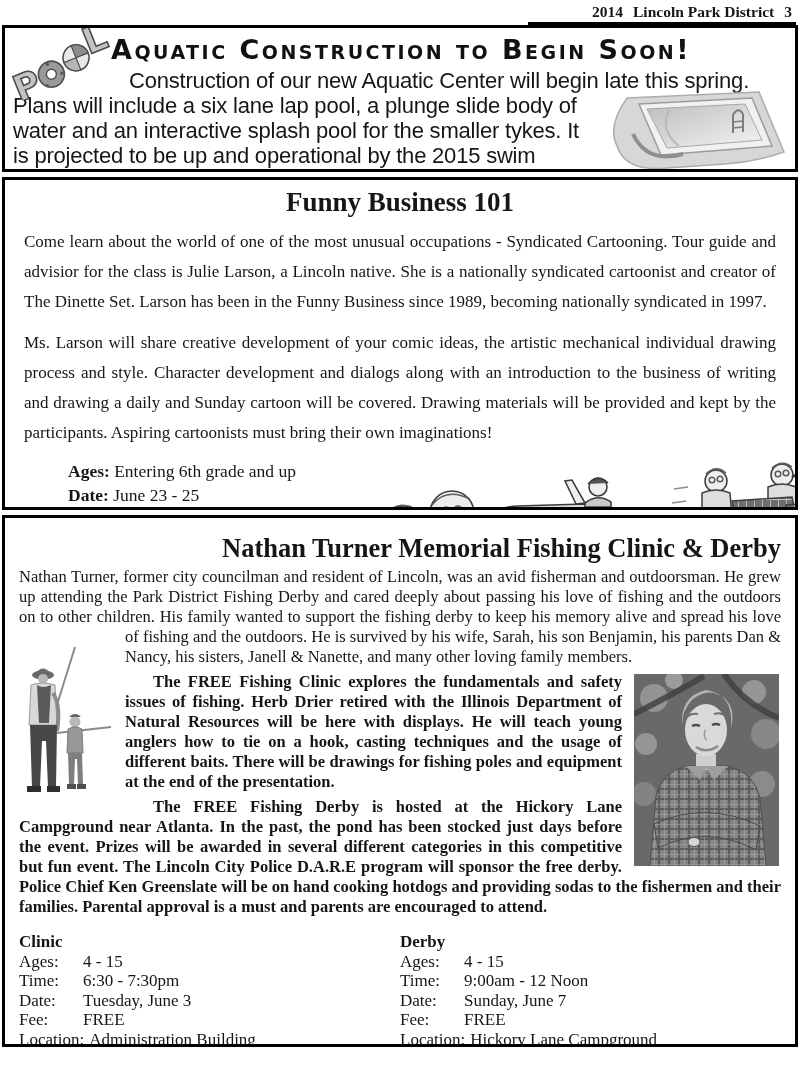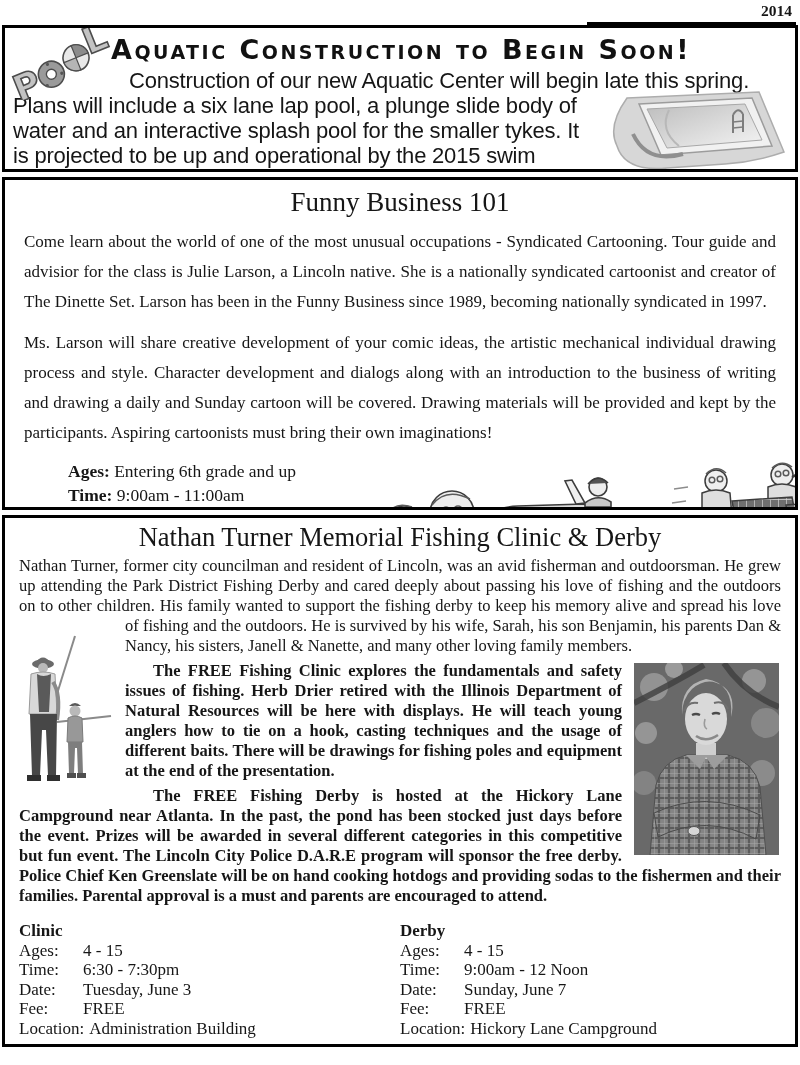--- a/index.html
+++ b/index.html
@@ -1,52 +1,52 @@
 <!DOCTYPE html>
 <html><head>
 <meta charset="utf-8">
 <style>
   * { margin:0; padding:0; box-sizing:border-box; }
   html,body { width:800px; background:#fff; color:#161616; font-family:"Liberation Serif", serif; }
   body { height:1065px; overflow:hidden; }
 
   
   .page-header { height:25px; display:flex; justify-content:flex-end; padding-right:4px; }
-  .page-header-inner { display:flex; align-items:flex-end; gap:18px; padding:2px 4px 1px 64px;
-                       border-bottom:3px solid #000; font-weight:bold; font-size:15.5px;flex-direction:column; }
+  .page-header-inner { display:flex; align-items:flex-end; gap:10px; padding:2px 4px 1px 64px;
+                       border-bottom:3px solid #000; font-weight:bold; font-size:15.5px; }
 
   
   .box { border:3px solid #000; margin:0 2px 5px 2px; background:#fff; position:relative; overflow:hidden; }
 
   
   .box-aquatic { height:147px; }
   .pool-logo { position:absolute; left:2px; top:-2px; }
   .aq-title { margin:6px 4px 0 106px; font-family:"DejaVu Sans", sans-serif; font-weight:bold;
               font-variant:small-caps; font-size:27px; letter-spacing:2.5px; white-space:nowrap;
               text-align:left; color:#111; }
   .aq-sp1 { float:right; width:0; height:46px; }
   .aq-sp2 { float:right; clear:right; width:198px; height:96px; }
   .aq-body { font-family:"Liberation Sans", sans-serif; font-size:22px; line-height:25px;
              padding:3px 8px 0 8px; text-indent:116px; letter-spacing:-0.2px; }
   .pool-art { position:absolute; right:8px; top:60px; }
 
   
   .box-funny { height:333px; padding:0 19px; }
-  .fb-title { text-align:center; font-weight:normal; font-size:27px; margin:7px 0 9px 0; }
+  .fb-title { text-align:center; font-weight:bold; font-size:27px; margin:7px 0 9px 0; }
   .fb-p { font-size:17px; line-height:30px; text-align:justify; margin-bottom:11px; }
   .fb-bottom { display:flex; align-items:flex-start; }
   .fb-details { width:302px; font-size:17.5px; line-height:24px; flex:0 0 auto;margin-left:44px; }
   .fb-details b { font-weight:bold; }
   .minmax-gap { display:inline-block; width:18px; }
   .cartoon1 { margin-top:4px; }
   .cartoon2 { margin-left:auto; margin-top:0; }
 
   
   .box-fishing { height:532px; padding:0 14px; margin-bottom:0; }
-  .nt-title { text-align:center; font-weight:normal; font-size:26.5px; margin:4px 0 3px 0; }
+  .nt-title { text-align:right; font-weight:bold; font-size:26.5px; margin:15px 0 3px 0; }
   .nt-p { font-size:16.5px; line-height:20px; text-align:justify; margin-bottom:5px; }
   .nt-p.indent { text-indent:28px;font-weight:bold; }
   .fish-pusher { float:left; width:0; height:78px; }
   .fish-float { float:left; clear:left; width:102px; margin:0 10px 2px -6px; }
   .photo-float { float:right; margin:2px 2px 6px 12px; }
   .cols { clear:both; display:flex; padding-top:10px; font-size:17px; line-height:19.5px; }
   .col { width:50%; }
   .col-heading { font-weight:bold; }
   .row { display:flex; }
   .row .lbl { flex:0 0 64px; }
@@ -110,20 +110,21 @@
   </span>
 </div>
 
 <div class="box box-funny">
   <div class="fb-title">Funny Business 101</div>
   <div class="fb-p">Come learn about the world of one of the most unusual occupations - Syndicated Cartooning. Tour guide and advisior for the class is Julie Larson, a Lincoln native. She is a nationally syndicated cartoonist and creator of The Dinette Set. Larson has been in the Funny Business since 1989, becoming nationally syndicated in 1997.</div>
   <div class="fb-p">Ms. Larson will share creative development of your comic ideas, the artistic mechanical individual drawing process and style. Character development and dialogs along with an introduction to the business of writing and drawing a daily and Sunday cartoon will be covered. Drawing materials will be provided and kept by the participants. Aspiring cartoonists must bring their own imaginations!</div>
   <div class="fb-bottom">
     <div class="fb-details">
       <div><b>Ages:</b> <span>Entering 6th grade and up</span></div>
+      <div><b>Date:</b> <span>June 23 - 25</span></div>
       <div><b>Time:</b> <span>9:00am - 11:00am</span></div>
       <div><b>Fee:</b> <span>$45/$54</span></div>
       <div><b>Min:</b> <span>3</span><span class="minmax-gap"></span><b>Max:</b> <span>8</span></div>
     </div>
     <span class="cartoon1">
       <svg width="296" height="110" viewBox="0 0 296 110">
         <g stroke="#3c3c3c" stroke-width="1.6" fill="none">
           <line x1="8" y1="98" x2="290" y2="98" stroke="#7a7a7a"></line>
           <path d="M118,58 Q122,44 148,43 L214,41 Q234,41 242,51 L266,55 Q280,59 278,73 L274,86 L120,86 Q112,72 118,58 Z" fill="#dcdcdc"></path>
           <path d="M206,41 L195,18 L202,17 L215,40 Z" fill="#efefef"></path>

